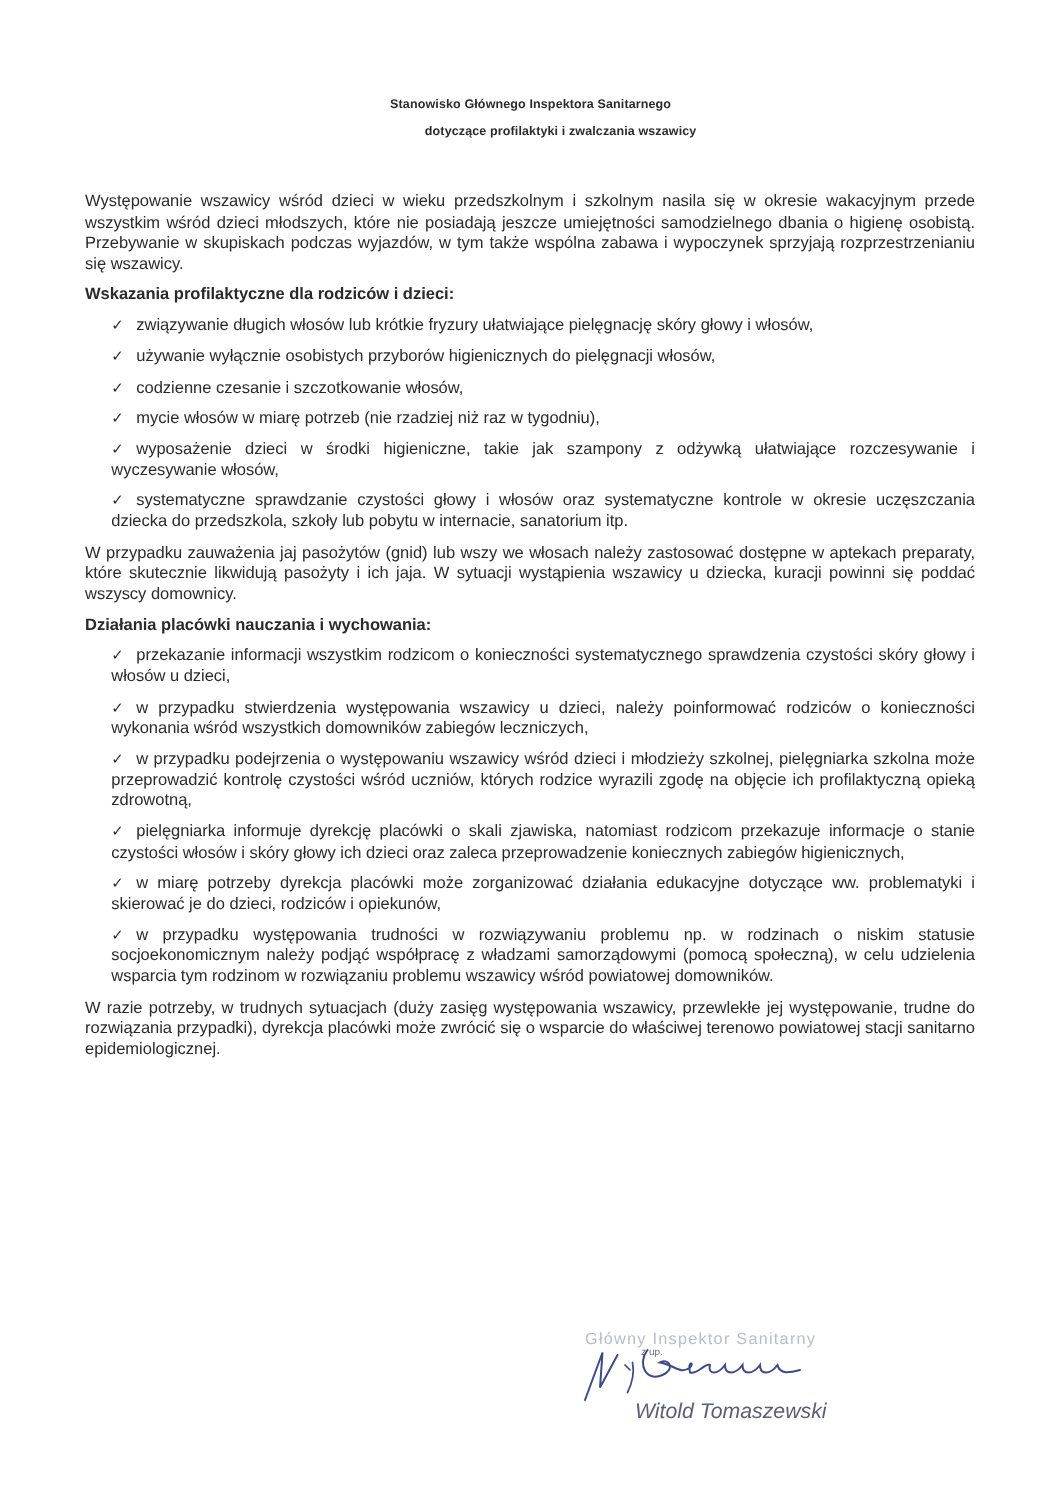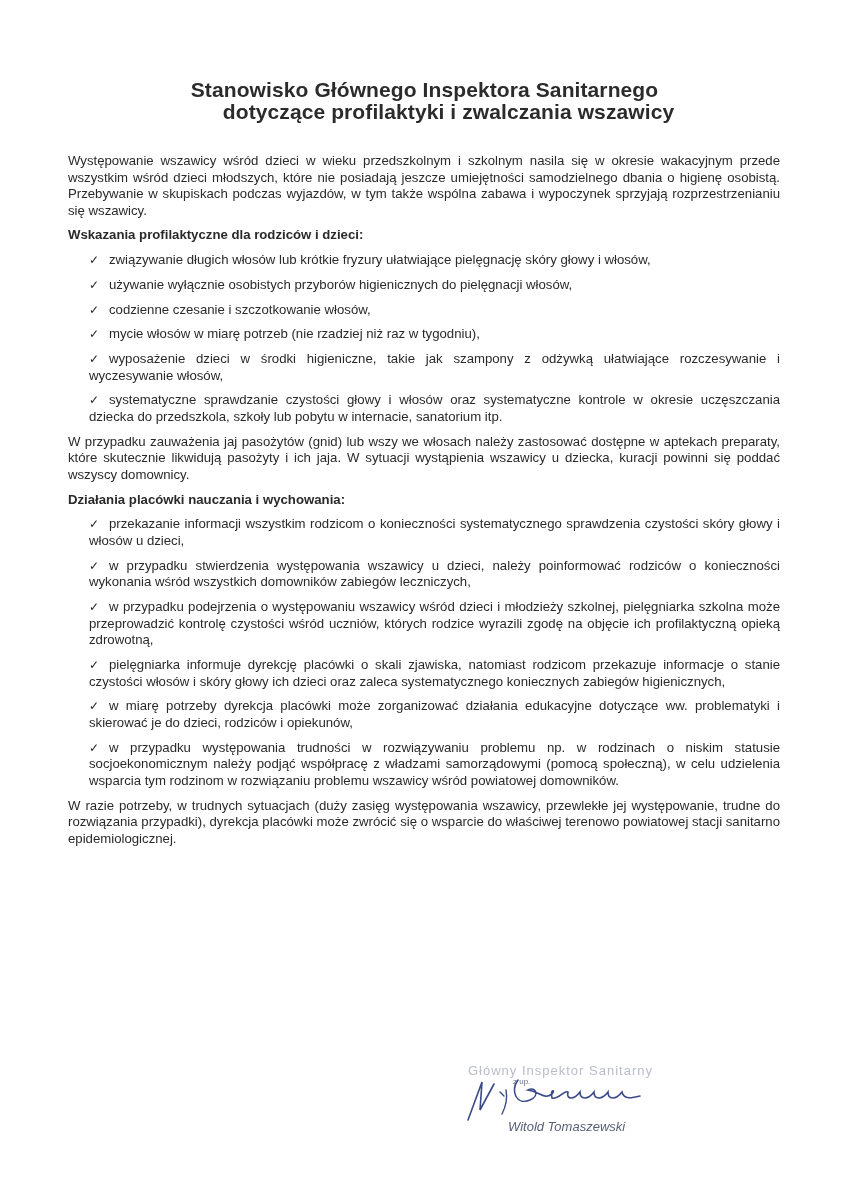--- a/index.html
+++ b/index.html
@@ -3,40 +3,40 @@
   <meta charset="utf-8">
   <style>
     html, body { margin: 0; padding: 0; }
     body {
       width: 849px; height: 1200px; background: #ffffff; position: relative; overflow: hidden;
       font-family: "Liberation Sans", sans-serif; color: #2a2a2a;
     }
     .page { position: absolute; left: 0; top: 0; width: 849px; height: 1200px; }
     .title {
       position: absolute; left: 0; width: 849px; text-align: center;
-      font-weight: bold; font-size: 21px; color: #2b2b2b; letter-spacing: 0.1px;
+      font-weight: bold; font-size: 10px; color: #2b2b2b; letter-spacing: 0.1px;
     }
     .t1 { top: 78px; }
     .t2 { top: 100px; padding-left: 24px; }
     .content {
       position: absolute; left: 68px; width: 712px; top: 153px;
       font-size: 13.2px; line-height: 16.6px; text-align: justify;
     }
     .para { margin: 0 0 8px 0; }
     .heading { font-weight: bold; margin: 0 0 8px 0; }
     .list { margin: 0 0 6px 0; padding: 0; list-style: none; }
     .li { margin: 0 0 8.2px 0; }
     .li.simple { padding-left: 21px; }
     .check { display: inline-block; width: 20px; font-size: 12px; }
     .simple .check { margin-left: 0; }
     .li.wrap { padding-left: 21px; text-indent: 0; }
     .sig { position: absolute; left: 460px; top: 1060px; width: 260px; height: 80px; text-align: center; }
     .sig-title { position: absolute; left: 8px; top: 3px; font-size: 13px; color: #b9bcc9; letter-spacing: 1px; }
     .sig-zup { position: absolute; left: 53px; top: 17px; font-size: 8px; color: #6b6f86; }
-    .sig-name { position: absolute; left: 48px; top: 59px; font-size: 13px; font-style: italic; color: #5a5e78; }
+    .sig-name { position: absolute; left: 48px; top: 59px; font-size: 17px; font-style: italic; color: #5a5e78; }
     .sig-svg { position: absolute; left: 0; top: 10px; }
   </style>
 </head>
 <body>
 
 <div class="page">
   <div class="title t1">Stanowisko Głównego Inspektora Sanitarnego</div>
   <div class="title t2">dotyczące profilaktyki i zwalczania wszawicy</div>
 
   <div class="content">
@@ -52,21 +52,21 @@
       <div class="li wrap"><span class="check">✓</span><span>systematyczne sprawdzanie czystości głowy i włosów oraz systematyczne kontrole w okresie uczęszczania dziecka do przedszkola, szkoły lub pobytu w internacie, sanatorium itp.</span></div>
     </div>
 
     <p class="para">W przypadku zauważenia jaj pasożytów (gnid) lub wszy we włosach należy zastosować dostępne w aptekach preparaty, które skutecznie likwidują pasożyty i ich jaja. W sytuacji wystąpienia wszawicy u dziecka, kuracji powinni się poddać wszyscy domownicy.</p>
 
     <div class="heading">Działania placówki nauczania i wychowania:</div>
     <div class="list">
       <div class="li wrap"><span class="check">✓</span><span>przekazanie informacji wszystkim rodzicom o konieczności systematycznego sprawdzenia czystości skóry głowy i włosów u dzieci,</span></div>
       <div class="li wrap"><span class="check">✓</span><span>w przypadku stwierdzenia występowania wszawicy u dzieci, należy poinformować rodziców o konieczności wykonania wśród wszystkich domowników zabiegów leczniczych,</span></div>
       <div class="li wrap"><span class="check">✓</span><span>w przypadku podejrzenia o występowaniu wszawicy wśród dzieci i młodzieży szkolnej, pielęgniarka szkolna może przeprowadzić kontrolę czystości wśród uczniów, których rodzice wyrazili zgodę na objęcie ich profilaktyczną opieką zdrowotną,</span></div>
-      <div class="li wrap"><span class="check">✓</span><span>pielęgniarka informuje dyrekcję placówki o skali zjawiska, natomiast rodzicom przekazuje informacje o stanie czystości włosów i skóry głowy ich dzieci oraz zaleca systematycznego koniecznych zabiegów higienicznych,</span></div>
+      <div class="li wrap"><span class="check">✓</span><span>pielęgniarka informuje dyrekcję placówki o skali zjawiska, natomiast rodzicom przekazuje informacje o stanie czystości włosów i skóry głowy ich dzieci oraz zaleca przeprowadzenie koniecznych zabiegów higienicznych,</span></div>
       <div class="li wrap"><span class="check">✓</span><span>w miarę potrzeby dyrekcja placówki może zorganizować działania edukacyjne dotyczące ww. problematyki i skierować je do dzieci, rodziców i opiekunów,</span></div>
       <div class="li wrap"><span class="check">✓</span><span>w przypadku występowania trudności w rozwiązywaniu problemu np. w rodzinach o niskim statusie socjoekonomicznym należy podjąć współpracę z władzami samorządowymi (pomocą społeczną), w celu udzielenia wsparcia tym rodzinom w rozwiązaniu problemu wszawicy wśród powiatowej domowników.</span></div>
     </div>
 
     <p class="para">W razie potrzeby, w trudnych sytuacjach (duży zasięg występowania wszawicy, przewlekłe jej występowanie, trudne do rozwiązania przypadki), dyrekcja placówki może zwrócić się o wsparcie do właściwej terenowo powiatowej stacji sanitarno epidemiologicznej.</p>
   </div>
 
   <div class="sig">
     <div class="sig-title">Główny Inspektor Sanitarny</div>
     <div class="sig-zup">z up.</div>

